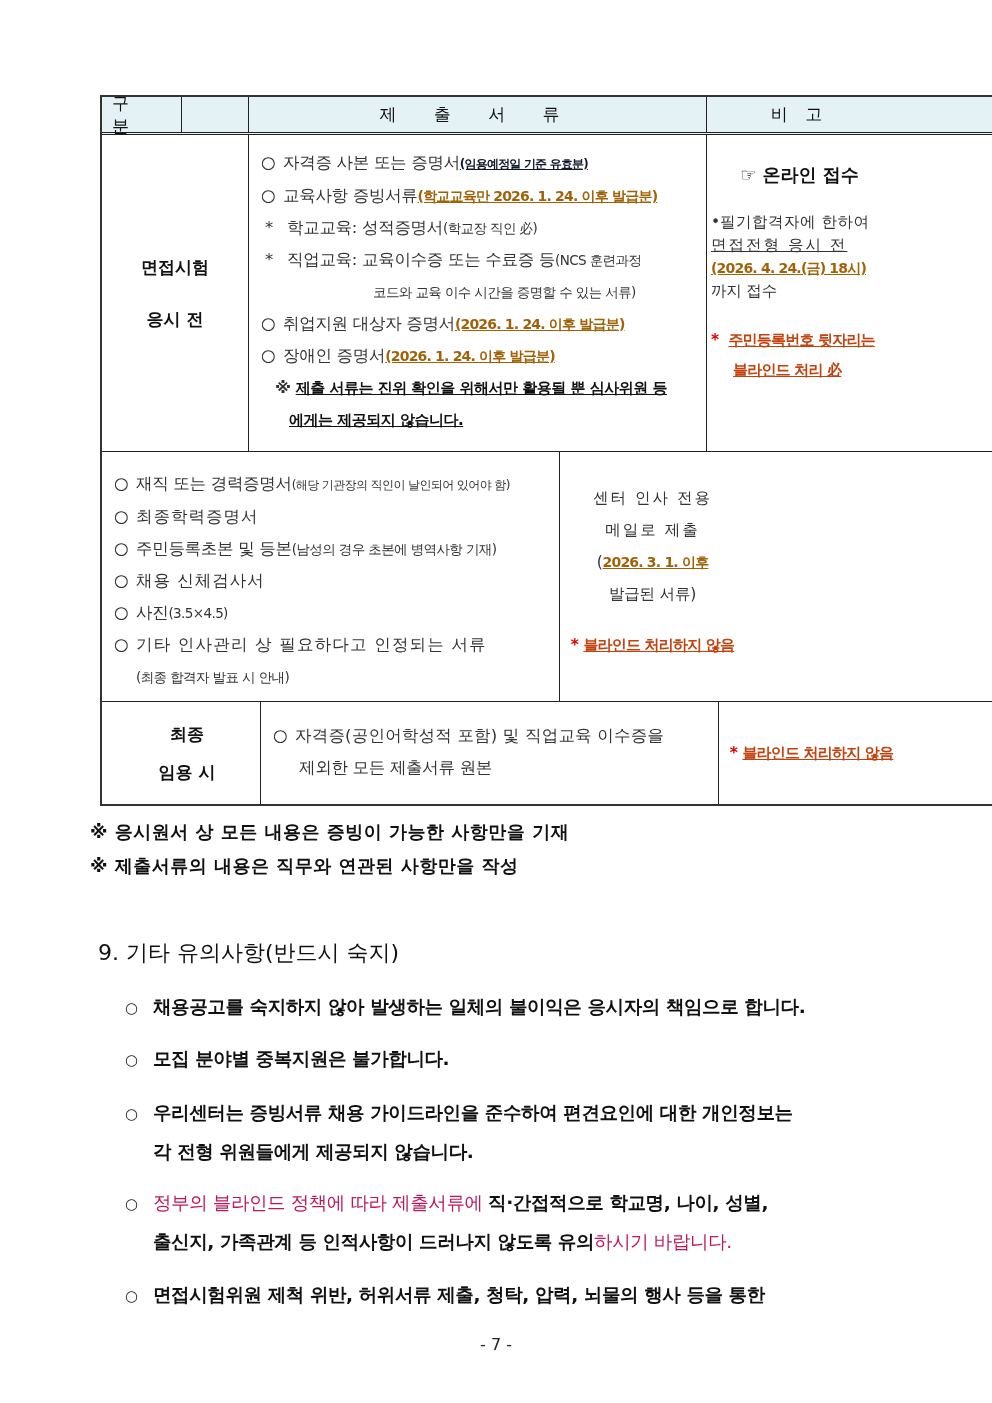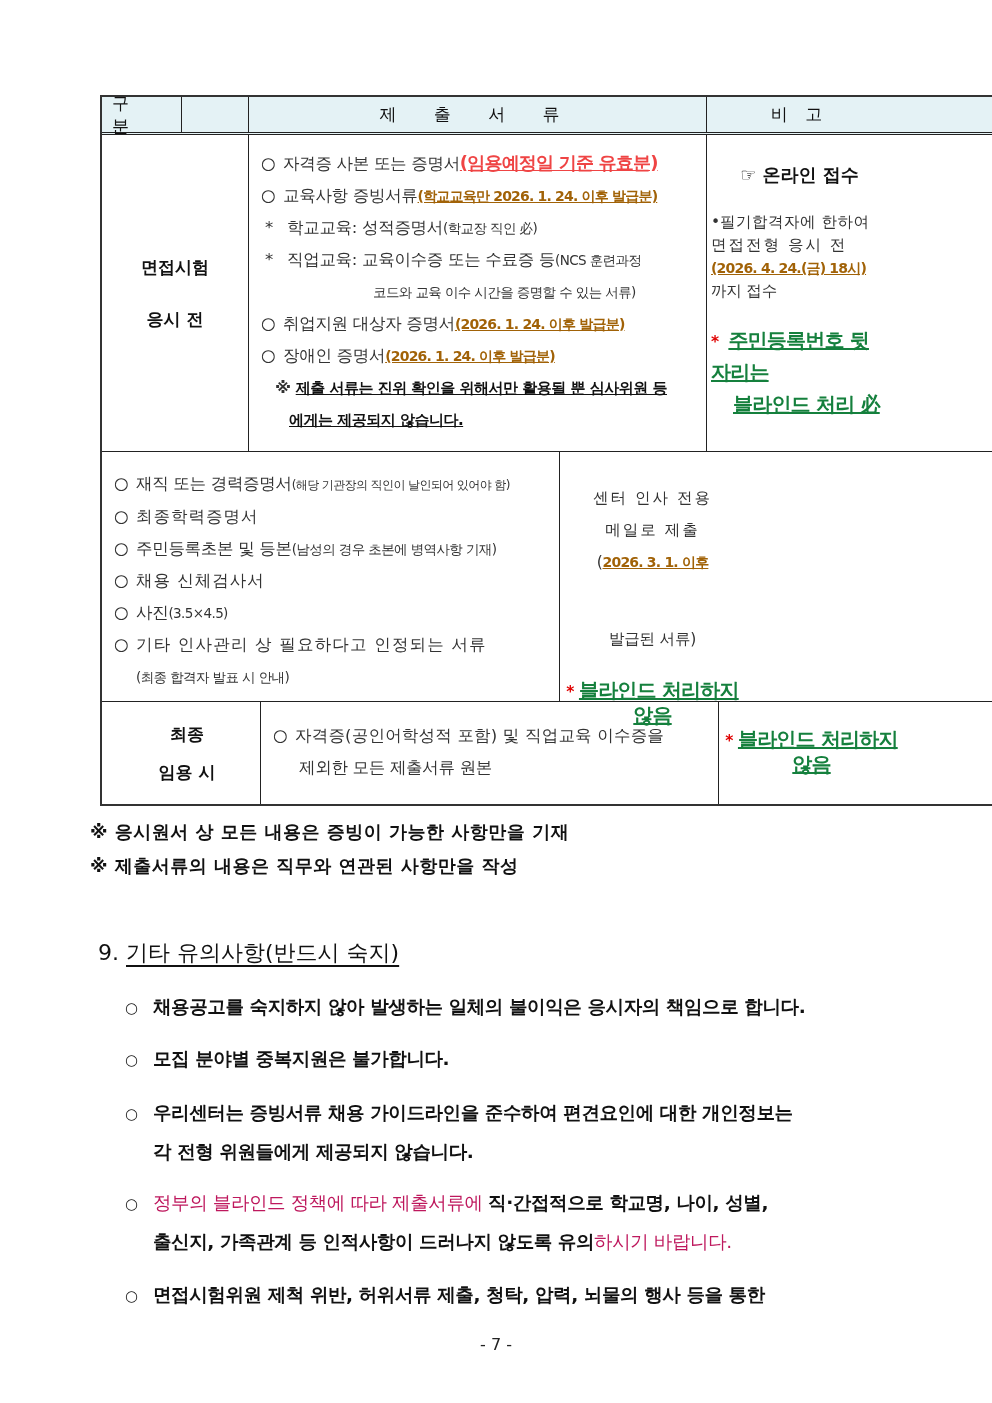--- a/index.html
+++ b/index.html
@@ -25,35 +25,35 @@
 
   .cat { display: flex; flex-direction: column; align-items: center; justify-content: center; font-family: "DejaVu Sans", sans-serif; font-weight: bold; font-size: 17px; line-height: 52px; }
 
   .docs { padding: 10px 4px 10px 12px; font-size: 16.5px; line-height: 32px; font-family: "DejaVu Sans", sans-serif; color: #333; letter-spacing: -0.3px; }
   .docs .item { white-space: nowrap; }
   .docs .sub { padding-left: 4px; }
   .docs .indent2 { padding-left: 112px; }
   .docs .indent1 { padding-left: 28px; }
   .small { font-size: 13.5px; letter-spacing: -0.6px; }
   .blue-u { color: #a16207; text-decoration: underline; font-weight: bold; font-size: 14px; letter-spacing: -0.8px; }
-  .black-u { color: #ef4444; text-decoration: underline; font-weight: bold; font-size: 18px; letter-spacing: -0.8px; }
+  .black-u { color: #0f172a; text-decoration: underline; font-weight: bold; font-size: 12px; letter-spacing: -0.8px; }
   .note-bold { font-weight: bold; color: #111; text-decoration: underline; font-size: 15px; letter-spacing: -0.5px; }
   .bullet { display: inline-block; width: 22px; color: #333; }
 
   .remark { padding: 8px 4px; font-family: "DejaVu Sans", sans-serif; font-size: 15.5px; color: #333; }
   .remark-online { text-align: center; font-weight: bold; font-size: 18px; color: #111; margin-top: 20px; margin-bottom: 24px; }
   .remark p { line-height: 23px; letter-spacing: -0.2px; }
-  .red-u { color: #15803d; text-decoration: underline; font-weight: bold; font-size: 20px; letter-spacing: -0.8px; }
+  .red-u { color: #c2410c; text-decoration: underline; font-weight: bold; font-size: 15px; letter-spacing: -0.8px; }
   .red-star { color: #e00000; font-weight: bold; }
   .center { text-align: center; }
 
   .notes { position: absolute; left: 90px; top: 815px; font-family: "DejaVu Sans", sans-serif; font-weight: bold; font-size: 18px; line-height: 34px; color: #111; letter-spacing: 0.5px; }
 
   .section-title { position: absolute; left: 98px; top: 938px; font-family: "DejaVu Sans", sans-serif; font-size: 22px; color: #111; }
-  .section-title .u { text-decoration: underline; text-underline-offset: 5px; }
+  .section-title .u { text-underline-offset: 5px; }
 
   .guide { position: absolute; left: 125px; width: 775px; font-family: "DejaVu Sans", sans-serif; font-size: 18.5px; color: #111; line-height: 38px; letter-spacing: -0.4px; }
   .guide .bul { display: inline-block; width: 28px; font-weight: normal; font-size: 15px; }
   .guide .cont { padding-left: 28px; }
   .bold { font-weight: bold; }
   .light { font-weight: normal; color: #be185d; }
 
   .page-num { position: absolute; left: 0; width: 992px; top: 1335px; text-align: center; font-family: "DejaVu Sans", sans-serif; font-size: 16px; color: #222; }
 </style>
 </head>
@@ -104,21 +104,21 @@
       <div class="item indent1">
         <span class="note-bold">에게는 제공되지 않습니다.</span>
       </div>
     </div>
     <div class="c3 remark">
       <div class="remark-online">
         <span>☞</span>
         <span>온라인 접수</span>
       </div>
       <p><span>•</span><span style="letter-spacing:0.5px;">필기합격자에 한하여</span></p>
-      <p style="letter-spacing:2px;"><span>면접전형 응시 전</span></p>
+      <p style="letter-spacing:2px;text-decoration:underline;"><span>면접전형 응시 전</span></p>
       <p><span class="blue-u">(2026. 4. 24.(금) 18시)</span></p>
       <p><span>까지 접수</span></p>
       <p style="margin-top:22px; line-height:30px;"><span class="red-star">*</span>&nbsp;&nbsp;<span class="red-u">주민등록번호 뒷자리는</span></p>
       <p style="line-height:30px; padding-left:22px;"><span class="red-u">블라인드 처리 必</span></p>
     </div>
   </div>
 
   <div class="row" style="height:250px;">
     <div class="c2 docs" style="padding-top:16px;">
       <div class="item">
@@ -140,21 +140,21 @@
         <span class="bullet">○</span><span style="letter-spacing:1.2px;">기타 인사관리 상 필요하다고 인정되는 서류</span>
       </div>
       <div class="item small" style="padding-left:22px;">
         <span>(최종 합격자 발표 시 안내)</span>
       </div>
     </div>
     <div class="c3 remark center" style="padding-top:30px;">
       <p style="line-height:32px; letter-spacing:2px;">센터 인사 전용</p>
       <p style="line-height:32px; letter-spacing:2px;">메일로 제출</p>
       <p style="line-height:32px;"><span>(</span><span class="blue-u">2026. 3. 1. 이후</span></p>
-      <p style="line-height:32px;margin-top:45px;">발급된 서류)</p>
+      <p style="line-height:32px;">발급된 서류)</p>
       <p style="margin-top:24px;"><span class="red-star">*</span> <span class="red-u">블라인드 처리하지 않음</span></p>
     </div>
   </div>
 
   <div class="row" style="height:102px;margin-left:12px;">
     <div class="c1 cat" style="line-height:38px;">
       <div>최종</div>
       <div>임용 시</div>
     </div>
     <div class="c2 docs" style="padding-top:18px;">

